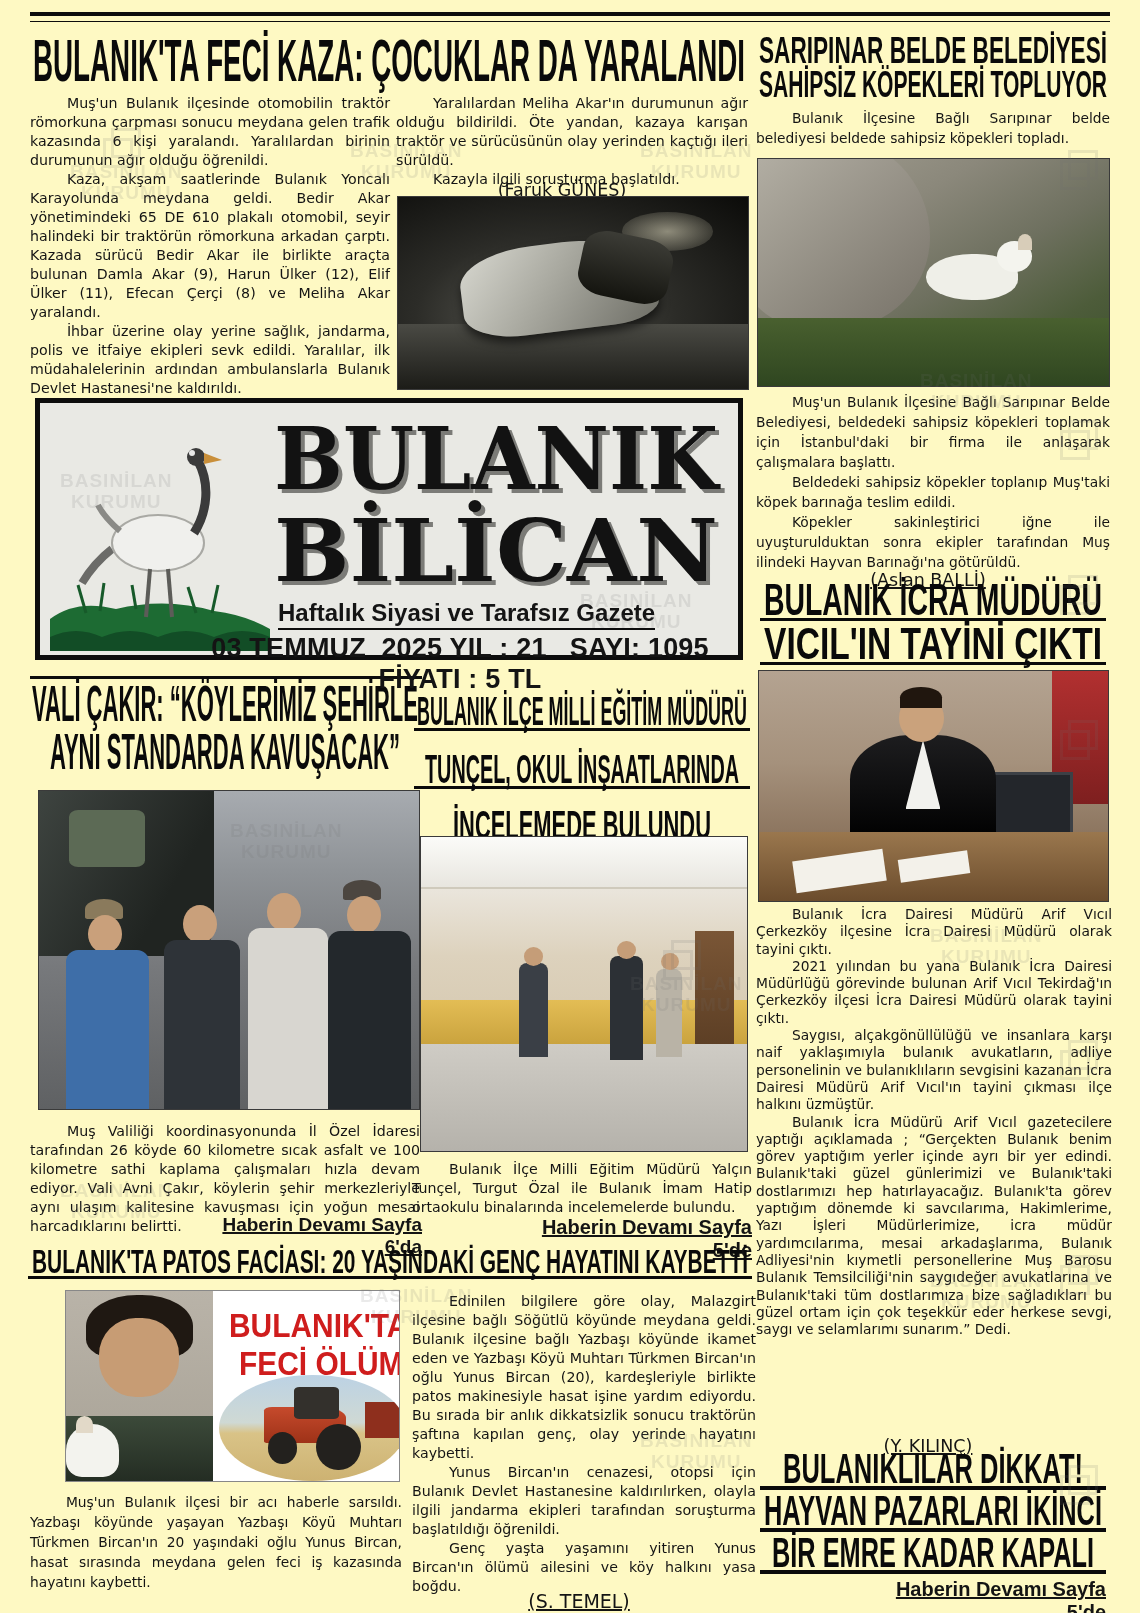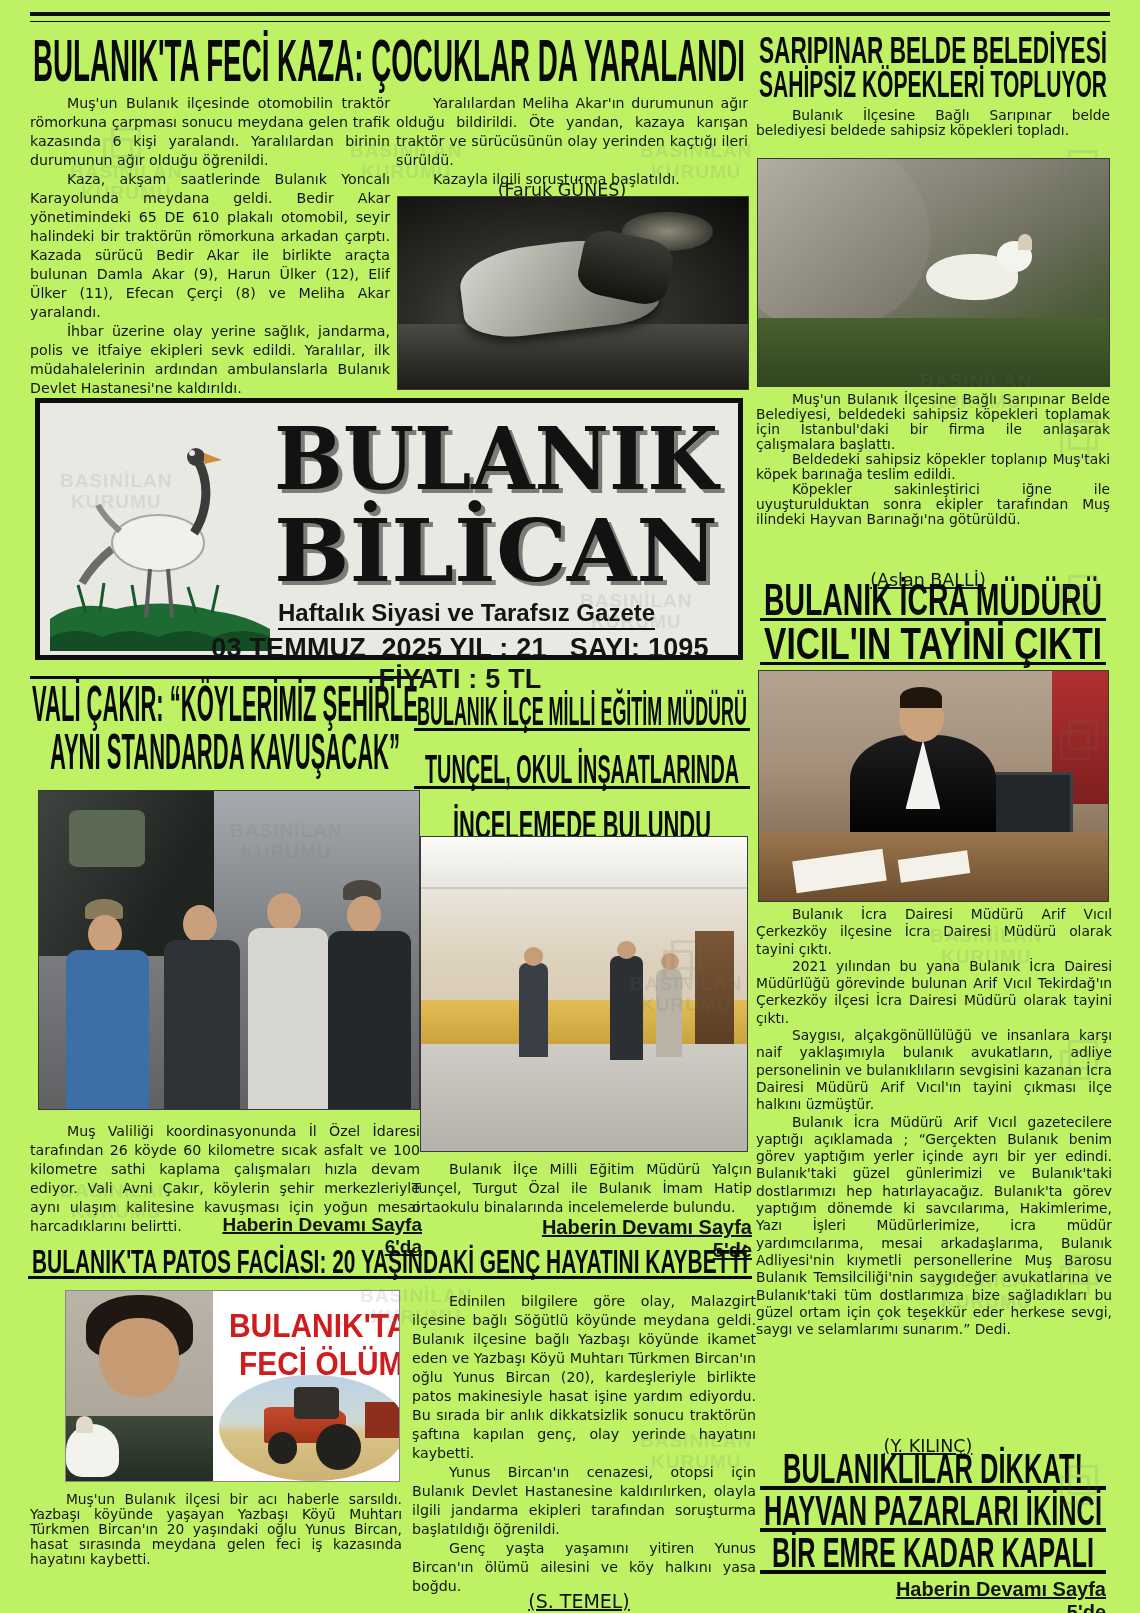--- a/index.html
+++ b/index.html
@@ -1,32 +1,32 @@
 <!DOCTYPE html>
 <html><head>
 <meta charset="utf-8">
 <style>
   html,body { margin:0; padding:0; background:#fff; }
-  .page { position:relative; width:1140px; height:1613px; background:#bef264;
+  .page { position:relative; width:1140px; height:1613px; background:#fef9c3;
           font-family:"DejaVu Sans",sans-serif; color:#141414; overflow:hidden; }
 
   
   .rule { position:absolute; background:#0d0d0d; }
 
   
   svg.hl { position:absolute; overflow:visible; }
   svg.hl text { font-family:"Liberation Sans",sans-serif; font-weight:bold; fill:#0a0a0a; }
   .ul3 { border-bottom:3px solid #0a0a0a; }
   .ul4 { border-bottom:4px solid #0a0a0a; }
 
   
   .bodytext { position:absolute; text-align:justify; }
   .bodytext p { margin:0; text-indent:2.6em; }
   .sz-a { font-size:14.2px; line-height:19px; }
-  .sz-b { font-size:13.8px; line-height:15px; }
+  .sz-b { font-size:13.8px; line-height:20px; }
   .sz-c { font-size:13.8px; line-height:17.3px; }
   .byline { position:absolute; font-weight:normal; font-size:17.5px; text-align:center;margin-top:12px; }
   .byline.u { text-decoration:underline; text-decoration-thickness:2px; }
   .cont { position:absolute; font-family:"Liberation Sans",sans-serif; font-weight:bold;
           font-size:19px; text-decoration:underline; text-decoration-thickness:2px; text-align:right; }
 
   
   .photo { position:absolute; overflow:hidden; border:1px solid #3a3a3a; z-index:1; }
   .ph { position:absolute; }
 

